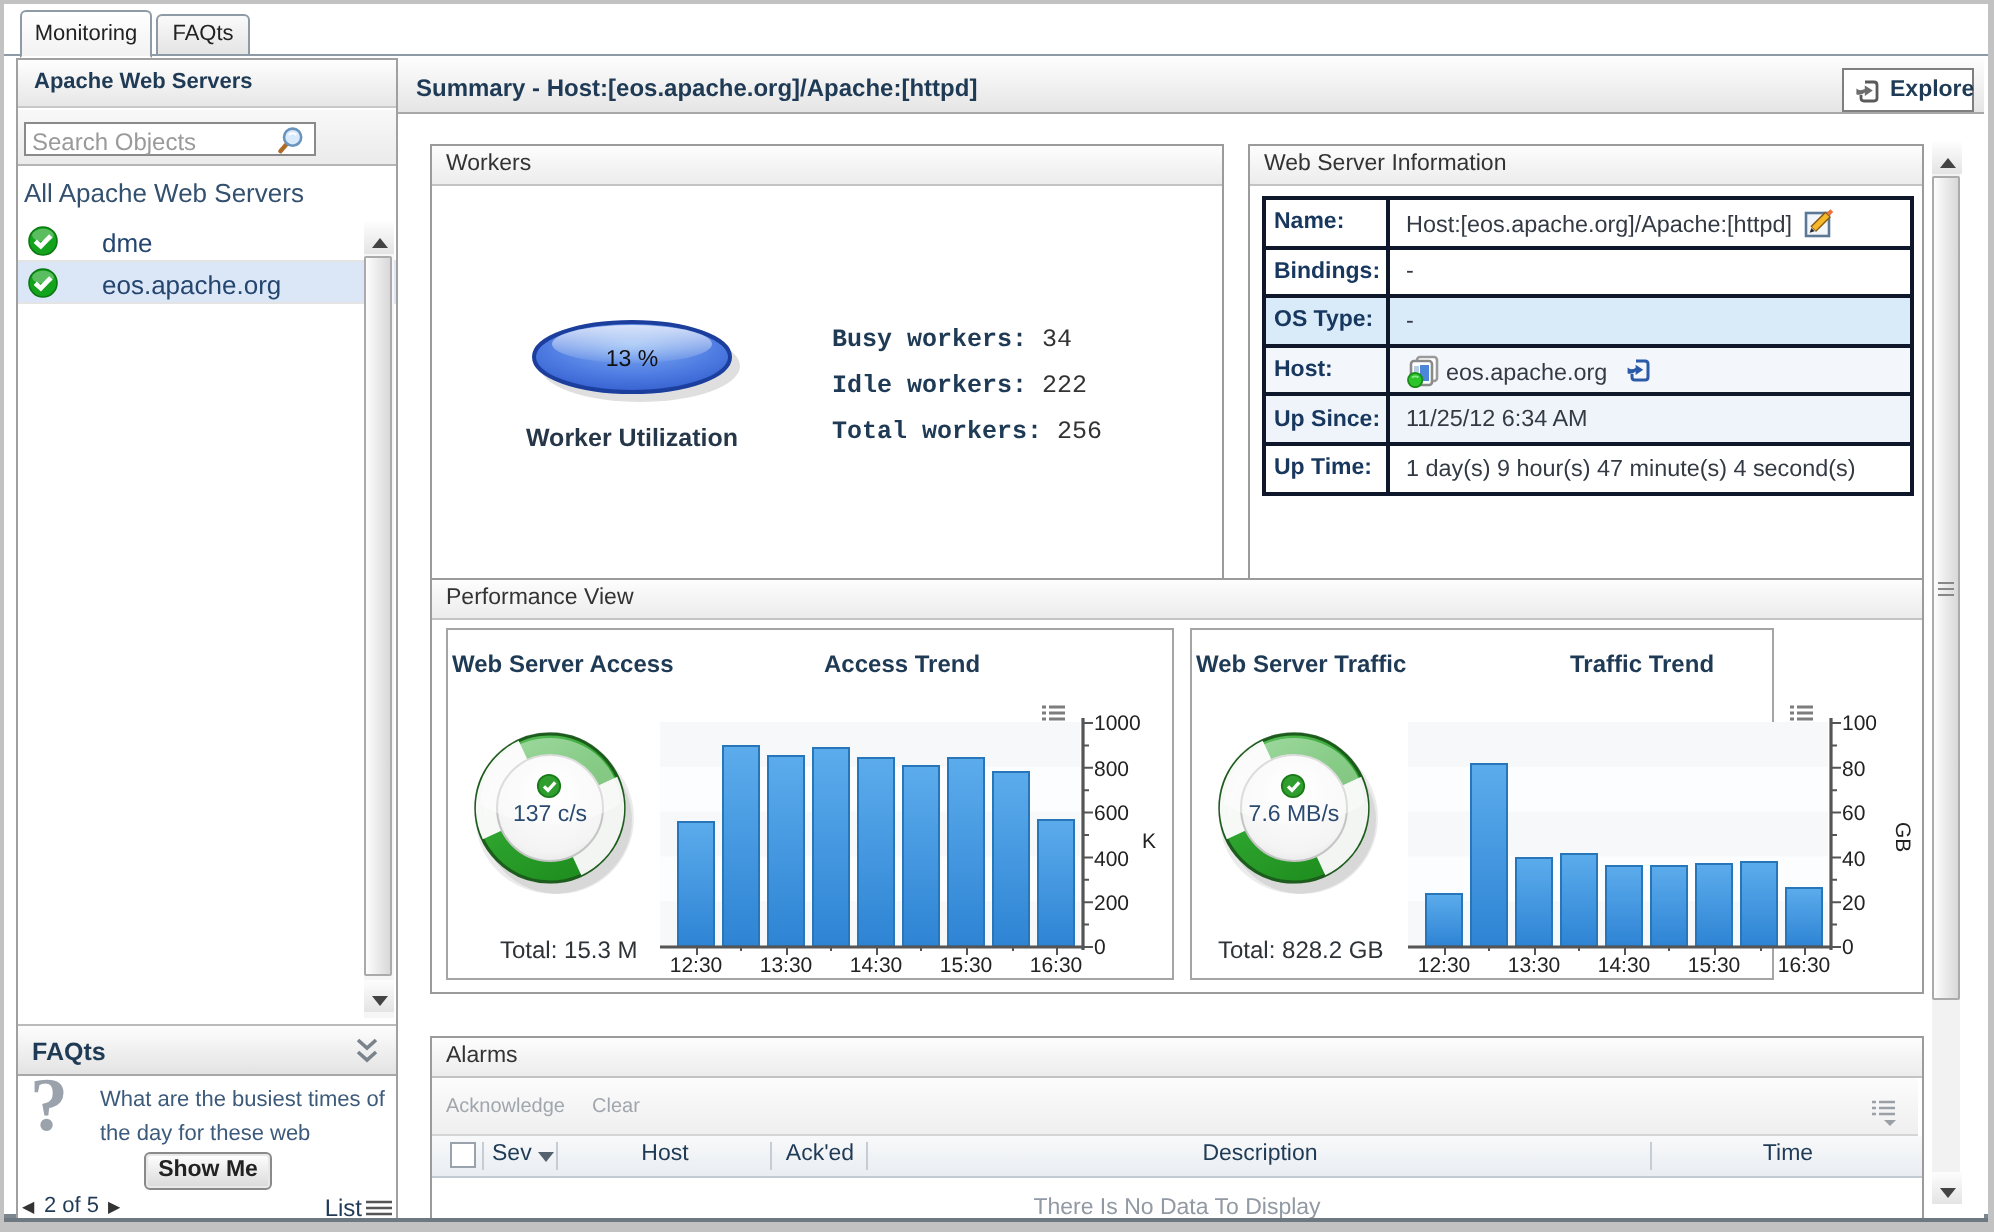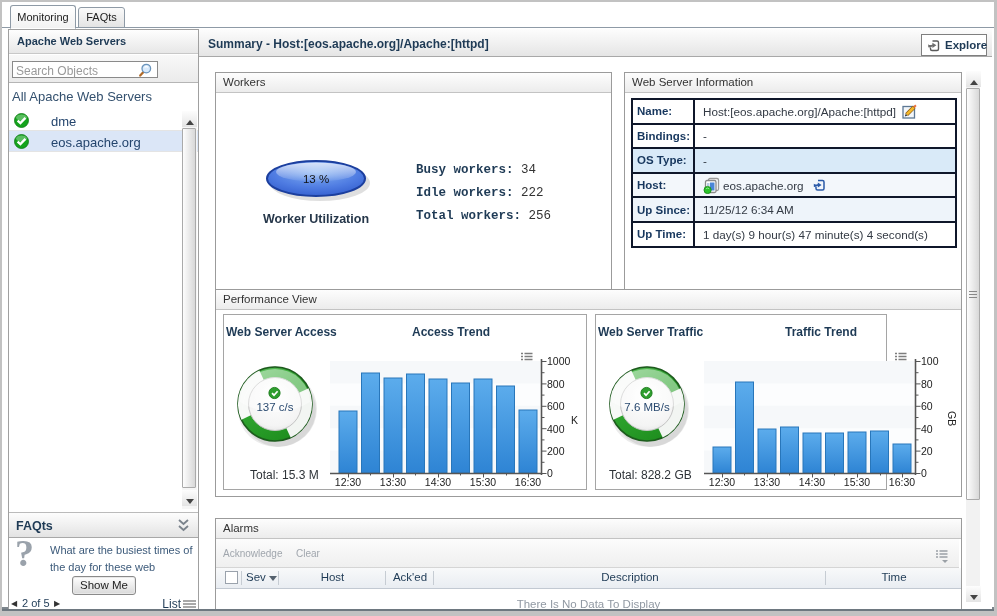--- a/index.html
+++ b/index.html
@@ -29,21 +29,21 @@
 .arr { width:0; height:0; display:inline-block; }
 .arr.up { border-left:4px solid transparent; border-right:4px solid transparent; border-bottom:5px solid #444; margin-top:5px; }
 .arr.dn { border-left:4px solid transparent; border-right:4px solid transparent; border-top:5px solid #444; margin-top:6px; }
 .sb-thumb { position:absolute; left:0; top:17px; width:14px; height:395px; border:1px solid #aaa; border-radius:1px; background:linear-gradient(90deg,#fdfdfd,#d8d8d8); }
 
 .faq { position:absolute; left:0; top:482px; width:189px; height:95px; }
 .faq-h { position:absolute; left:0; top:0; width:189px; height:26px; background:linear-gradient(#fdfdfd,#e3e3e3); border-top:1px solid #bbb; border-bottom:1px solid #a8a8a8; }
 .faq-h b { position:absolute; left:7px; top:6px; font-size:12.5px; color:#1e3a55; }
 .faq-q { position:absolute; left:6px; top:19px; font-size:38px; font-weight:bold; color:#9aa2ab; font-family:"Liberation Serif",serif; }
 .faq-t { position:absolute; left:41px; top:30px; width:152px; font-size:11px; color:#3c5a7a; line-height:17px; }
-.showme { position:absolute; left:63px; top:64px; width:64px; height:19px; border:1px solid #8a8a8a; border-radius:3px; background:linear-gradient(#fff,#d9d9d9); font-size:11.5px; color:#222; text-align:center; line-height:17px; box-shadow:0 0 0 1px #e8e8e8 inset; }
+.showme { position:absolute; left:63px; top:64px; width:64px; height:19px; border:1px solid #8a8a8a; border-radius:3px; background:linear-gradient(#fff,#d9d9d9); font-size:11.5px; color:#222; text-align:center; line-height:17px; box-shadow:0 0 0 1px #e8e8e8 inset;font-weight:bold; }
 .faq-nav { position:absolute; left:0; top:84px; width:189px; height:24px; font-size:11px; color:#1e3a55; }
 
 .main { position:absolute; left:199px; top:29px; width:793px; height:580px; background:#fff; overflow:hidden; }
 .m-header { position:absolute; left:0; top:0; width:793px; height:28px; background:linear-gradient(#fdfdfd,#e5e5e5); border-bottom:1px solid #a8a8a8; }
 .m-header b { position:absolute; left:9px; top:8px; font-size:12px; color:#1e3a55; }
 .explore { position:absolute; right:5px; top:5px; width:66px; height:22px; border:1px solid #7f7f7f; background:#fff; }
 .explore b { position:absolute; left:23px; top:4px; font-size:11.5px; color:#1e3a55; }
 
 .panel { position:absolute; border:1px solid #9b9b9b; background:#fff; }
 .p-head { position:absolute; left:0; top:0; right:0; height:20px; background:linear-gradient(#fdfdfd,#ececec); border-bottom:1px solid #c3c3c3; font-size:11.5px; color:#333; }

